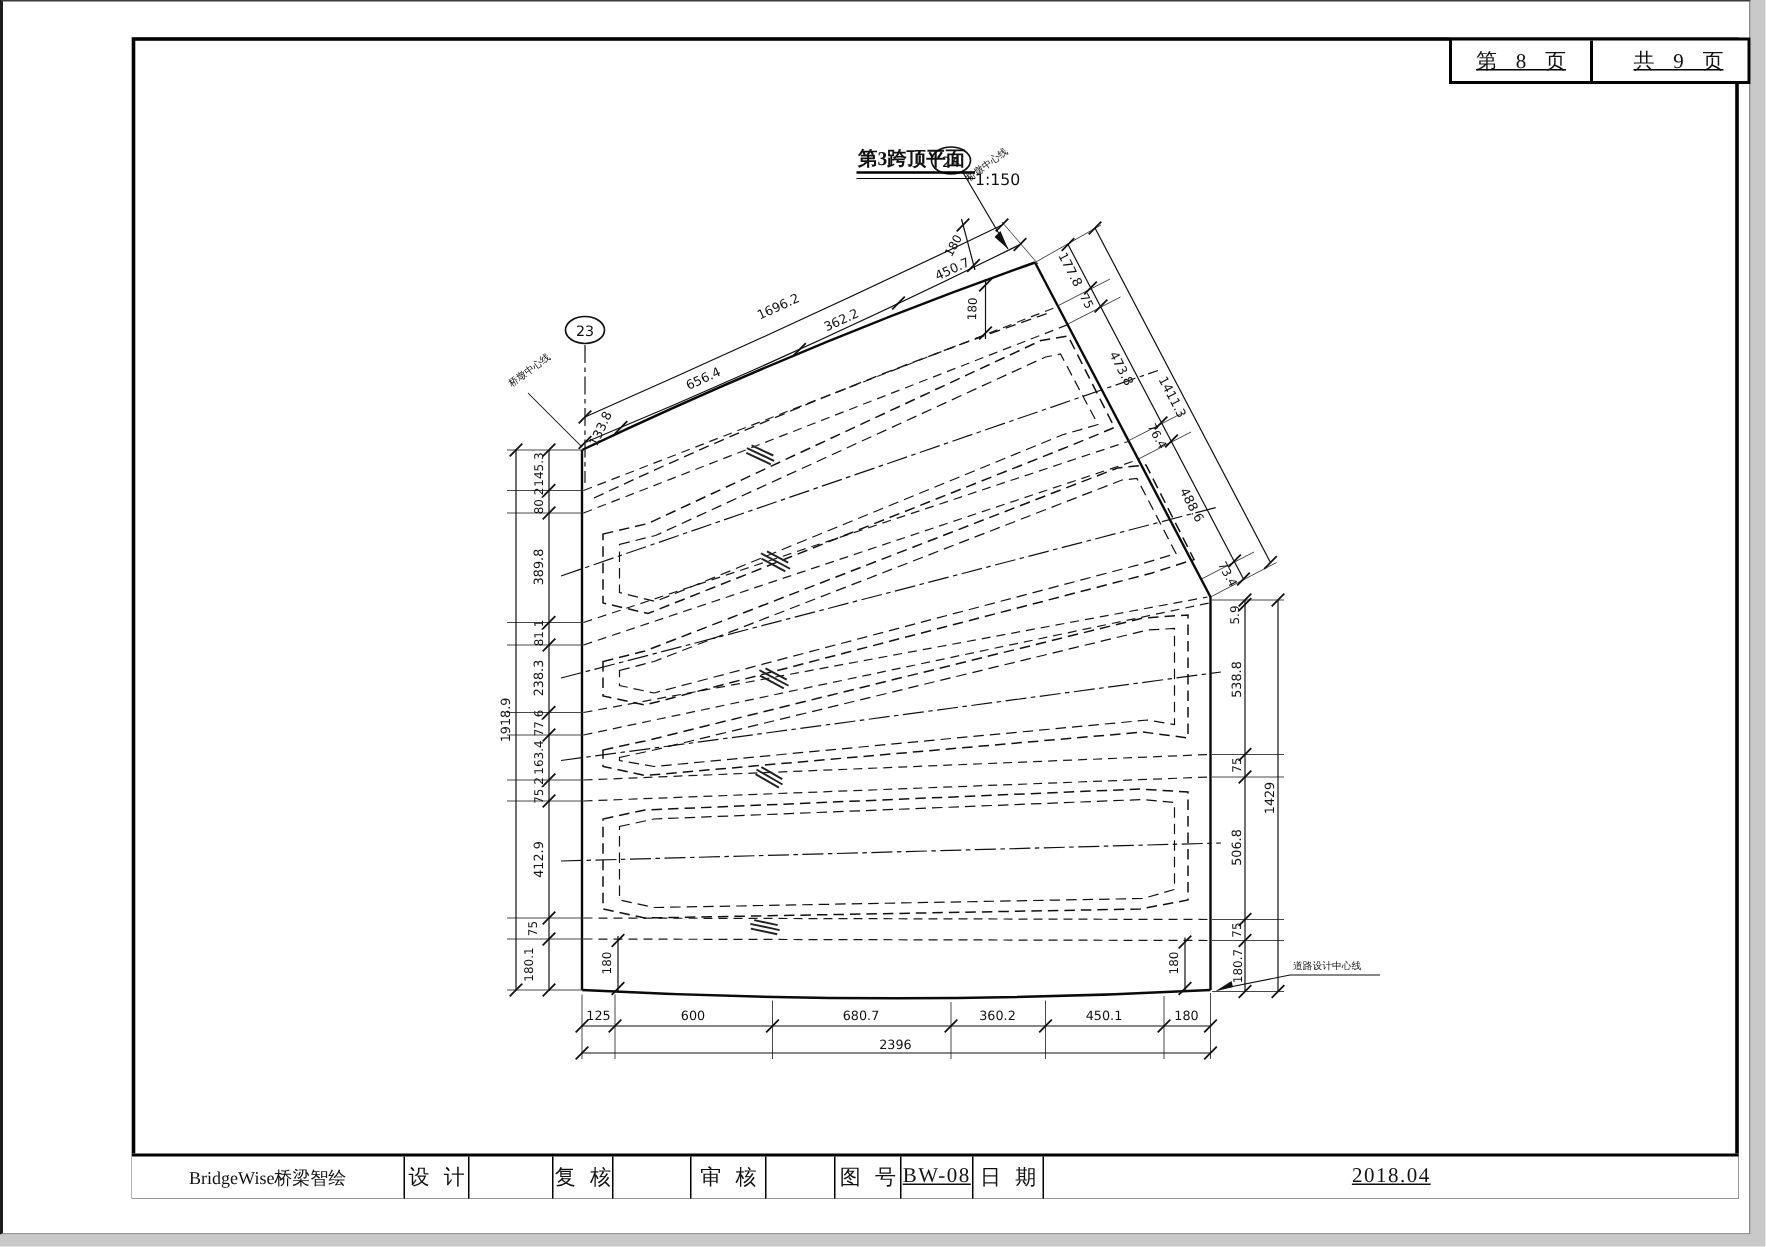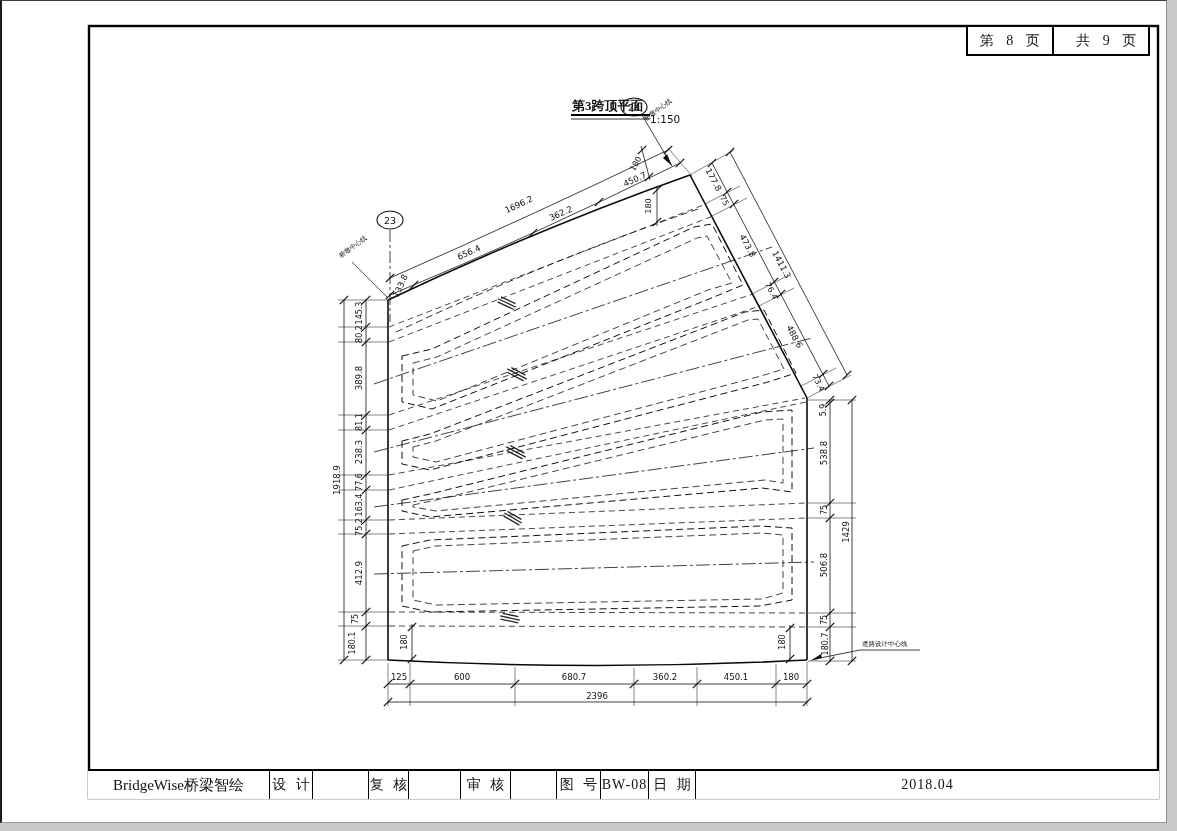--- a/index.html
+++ b/index.html
@@ -12,44 +12,44 @@
   .sheet{
     position:absolute;left:0;top:0;width:1164px;height:821px;
     background:#ffffff;
     border-left:2px solid #1c1c1c;
     border-top:1px solid #3a3a3a;
     border-right:1px solid #8a8a8a;
     border-bottom:1px solid #9a9a9a;
   }
   svg{position:absolute;left:0;top:0;}
   .pagebox{
-    position:absolute;left:966px;top:25px;width:184px;height:31px;
+    position:absolute;left:966px;top:25px;width:201px;height:31px;
     border:2px solid #000;box-sizing:border-box;display:flex;
-    background:#fff;z-index:3;
+    background:#fff;z-index:3;text-decoration:underline;
   }
   .pagebox .cell{
     flex:1;display:flex;align-items:center;justify-content:center;
     font-family:"Liberation Serif", serif;font-size:14px;color:#111;
     word-spacing:9px;white-space:nowrap;
   }
   .pagebox .cell + .cell{border-left:2px solid #000;padding-left:11px;}
   .titleblock{
     position:absolute;left:88px;top:769px;width:1071px;height:30px;
     border-top:2px solid #000;box-sizing:border-box;display:flex;
     background:#fff;z-index:3;
   }
   .tb{
     display:flex;align-items:center;justify-content:center;
-    font-family:"Liberation Serif", serif;font-size:15px;color:#111;
+    font-family:"Liberation Serif", serif;font-size:12px;color:#111;
     box-sizing:border-box;white-space:nowrap;overflow:hidden;
   }
   .tb + .tb{border-left:1.5px solid #000;}
   .tb.bold{font-weight:bold;font-size:13px;letter-spacing:2px;}
   .tb.lab{word-spacing:6px;font-size:14px;}
-  .tb.val{font-size:14px;letter-spacing:1px;}
+  .tb.val{font-size:14px;letter-spacing:1px;text-decoration:underline;}
   text{fill:#111;font-family:"DejaVu Sans", sans-serif;}
   .dim{font-size:8.5px;}
   .dimS{font-size:8px;}
   .cn{font-size:6.5px;}
   .big{font-size:13px;font-weight:bold;font-family:"Liberation Serif", serif;}
   .scale{font-size:10.5px;}
   .cno{font-size:9.5px;}
 </style>
 </head>
 <body>

